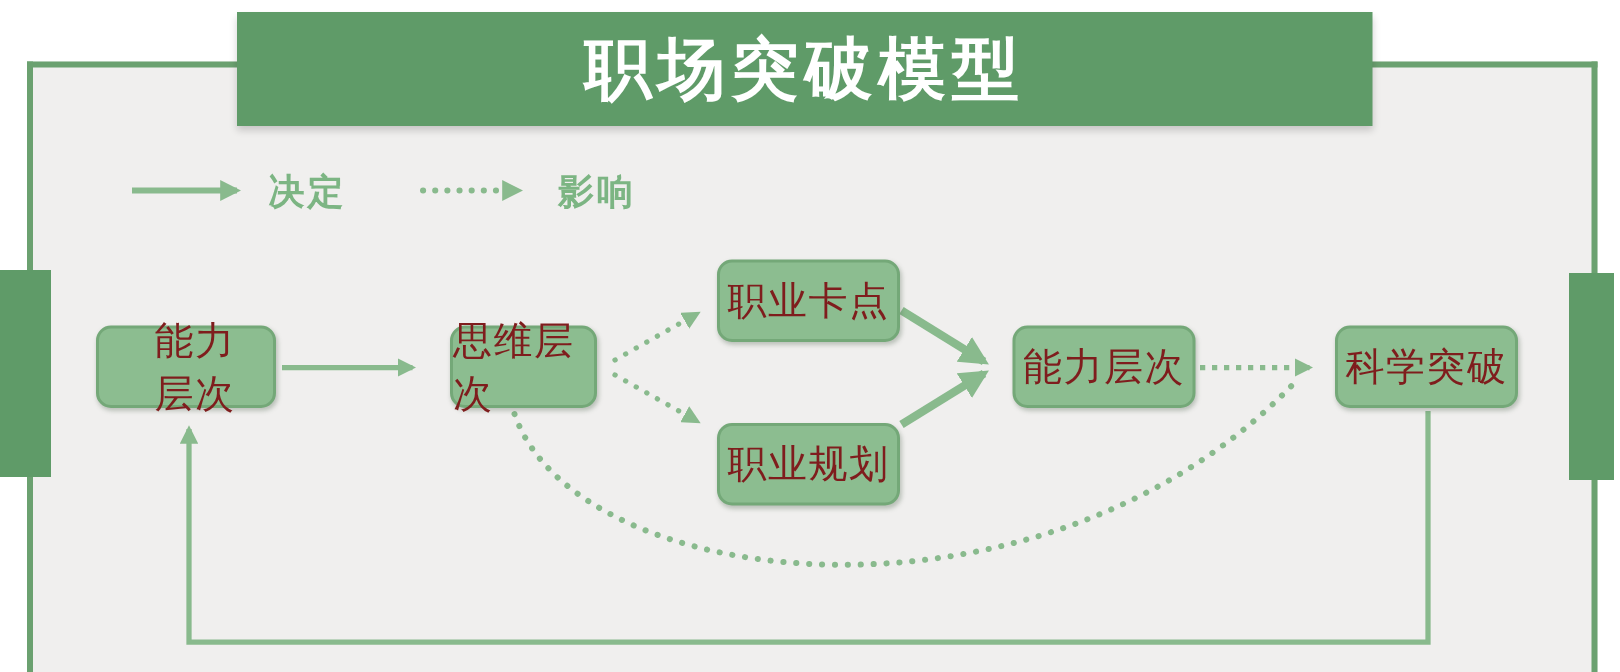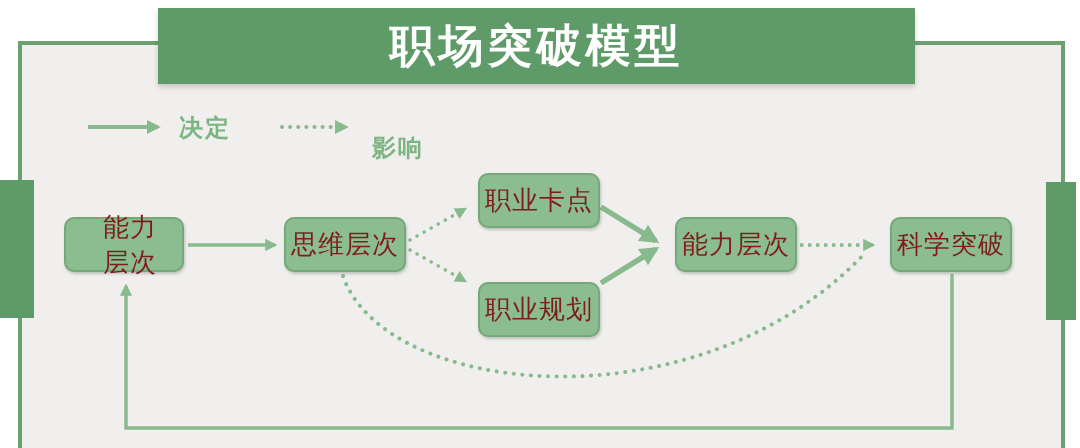--- a/index.html
+++ b/index.html
@@ -24,32 +24,32 @@
   }
   .side-rect{position:absolute;background:#5f9b68;z-index:3;}
   .side-rect.left{left:0;top:180px;width:34px;height:138px;}
   .side-rect.right{left:1046px;top:182px;width:30px;height:138px;}
   .legend-label{
     position:absolute;top:112px;
     color:#7cb583;font-size:24px;font-weight:bold;letter-spacing:2px;
     z-index:4;
   }
   .legend-label.decide{left:179px;}
-  .legend-label.influence{left:372px;margin-top:20px;}
+  .legend-label.influence{left:372px;}
   .connectors{position:absolute;left:0;top:0;z-index:2;pointer-events:none;}
   .node{
     position:absolute;box-sizing:border-box;
     background:#8cbd90;border:2px solid #74a878;border-radius:10px;
     display:flex;align-items:center;justify-content:center;
     color:#7f1d1d;font-size:26px;letter-spacing:1px;
     box-shadow:1px 2px 3px rgba(90,110,90,0.35);
     z-index:3;
   }
   .node.ability{left:64px;top:217px;width:120px;height:55px;padding-left:37px;}
-  .node.thinking{left:284px;top:217px;width:122px;height:55px;}
+  .node.thinking{left:300px;top:217px;width:98px;height:55px;}
   .node.stuck{left:478px;top:173px;width:122px;height:55px;}
   .node.planning{left:478px;top:258px;width:122px;height:55px;margin-top:24px;}
   .node.action{left:675px;top:217px;width:122px;height:55px;}
   .node.breakthrough{left:890px;top:217px;width:122px;height:55px;text-align:center;}
 </style>
 </head>
 <body>
 
 <div class="canvas">
 

